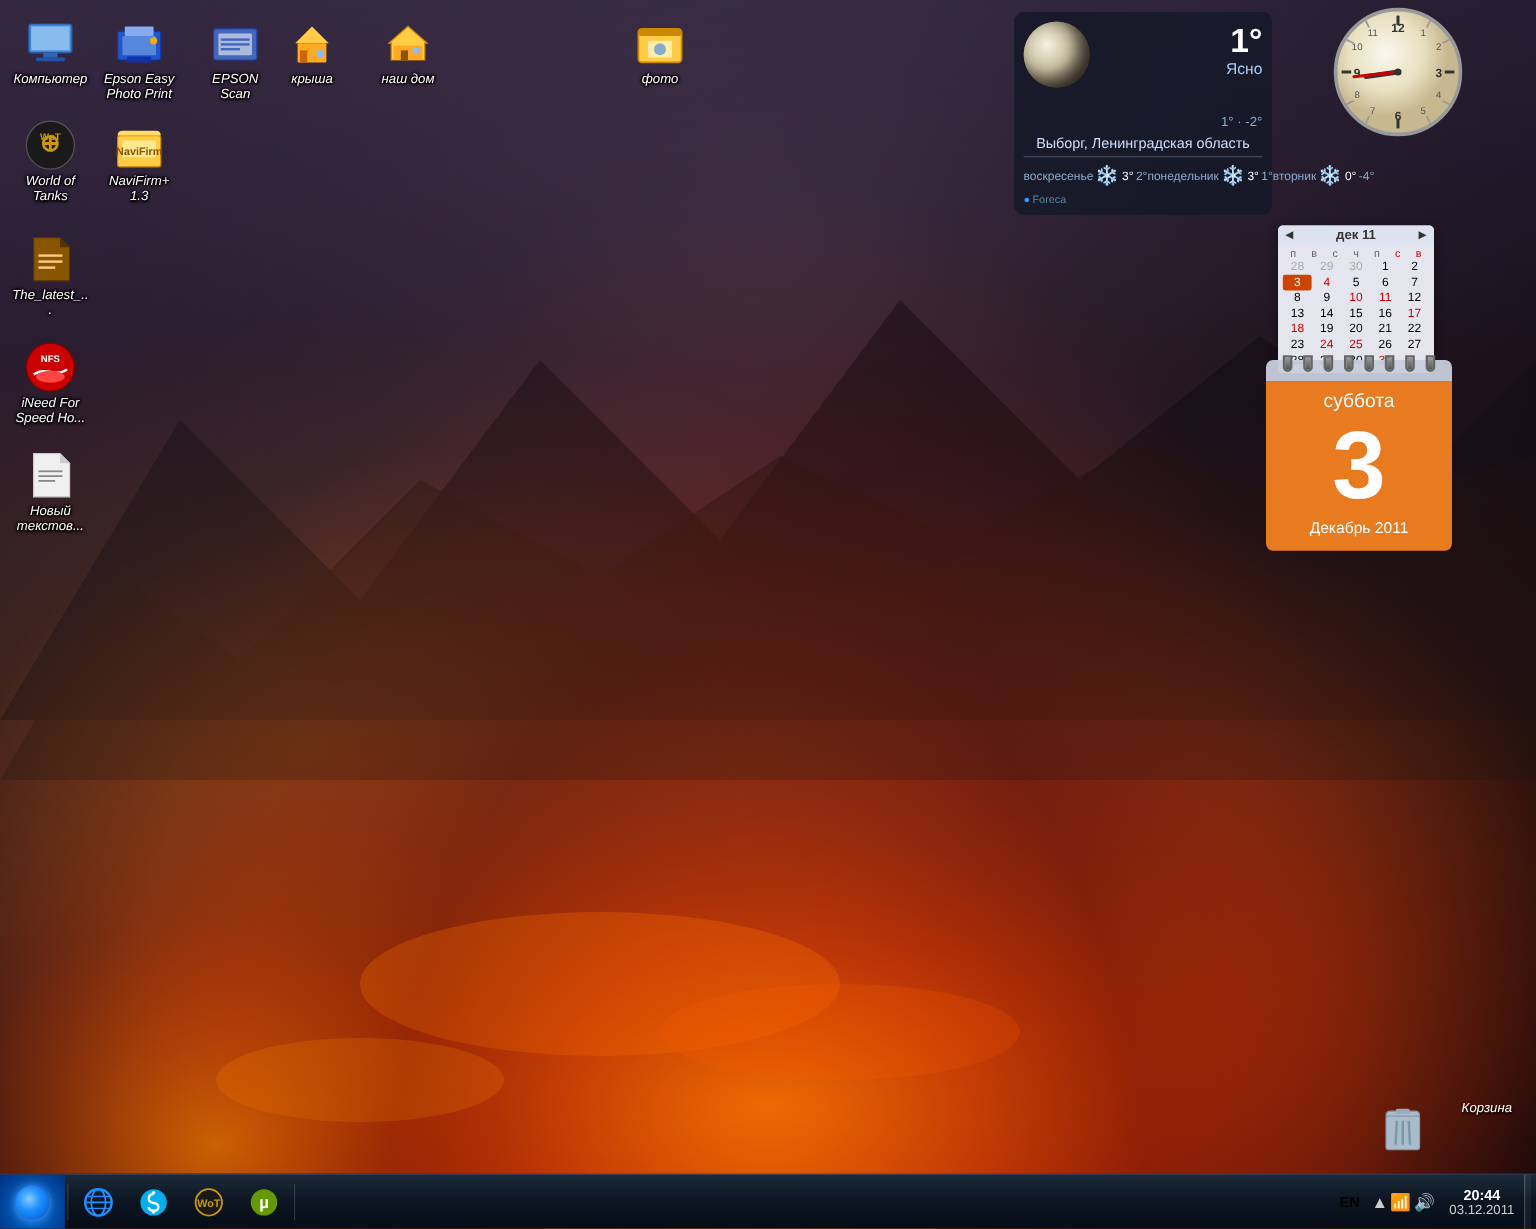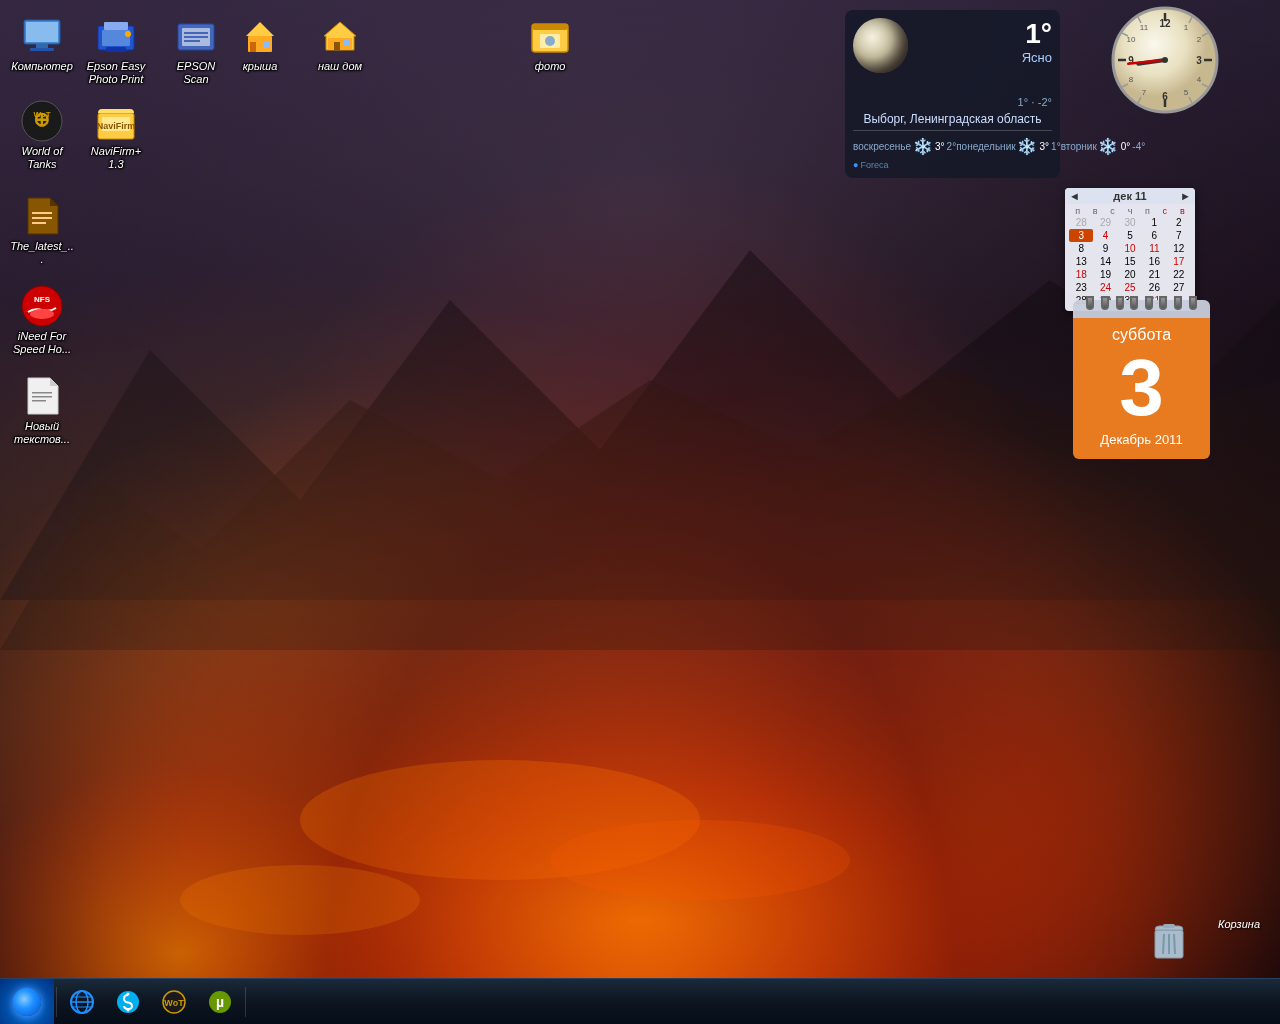--- a/index.html
+++ b/index.html
@@ -327,21 +327,21 @@
     .cal-mini-days span.selected {
       background: #cc4400;
       color: white;
     }
 
     
     #calendar-big {
       position: absolute;
       top: 300px;
       right: 70px;
-      width: 137px;
+      width: 155px;
       z-index: 20;
     }
     .cal-big-top {
       background: rgba(200,205,220,0.95);
       border-radius: 6px 6px 0 0;
       height: 18px;
       position: relative;
       display: flex;
       align-items: center;
       justify-content: center;
@@ -815,13 +815,32 @@
 
   <div class="taskbar-icon">
     <svg width="26" height="26" viewBox="0 0 26 26">
       <circle cx="13" cy="13" r="11" fill="#669900"></circle>
       <text x="13" y="18" text-anchor="middle" font-size="14" fill="white" font-weight="bold">µ</text>
     </svg>
   </div>
 
   <div class="taskbar-sep"></div>
 
+  <div id="system-tray">
+    <span class="tray-lang">EN</span>
+
+    <div class="tray-icons">
+
+      <span class="tray-icon-small">▲</span>
+
+      <span class="tray-icon-small">📶</span>
+
+      <span class="tray-icon-small">🔊</span>
+    </div>
+
+    <div class="tray-clock">
+      <span class="time">20:44</span>
+      <span class="date">03.12.2011</span>
+    </div>
+
+    <div id="show-desktop"></div>
+  </div>
 </div>
 
 </body></html>

